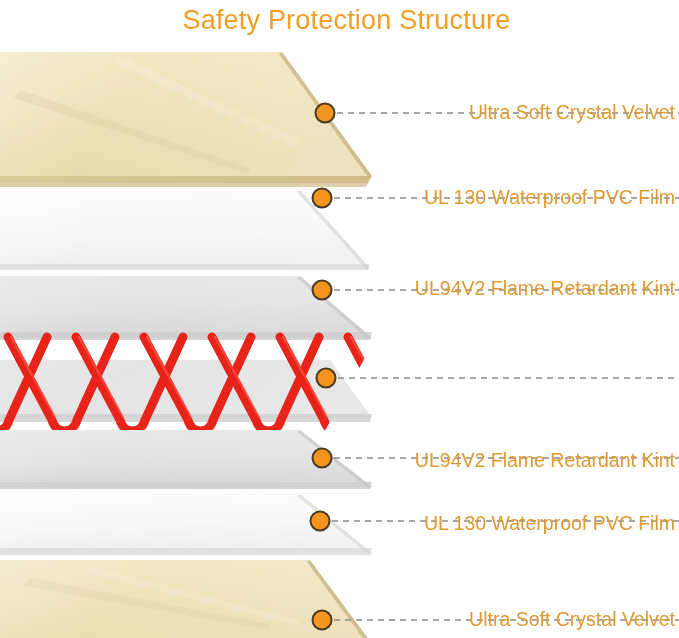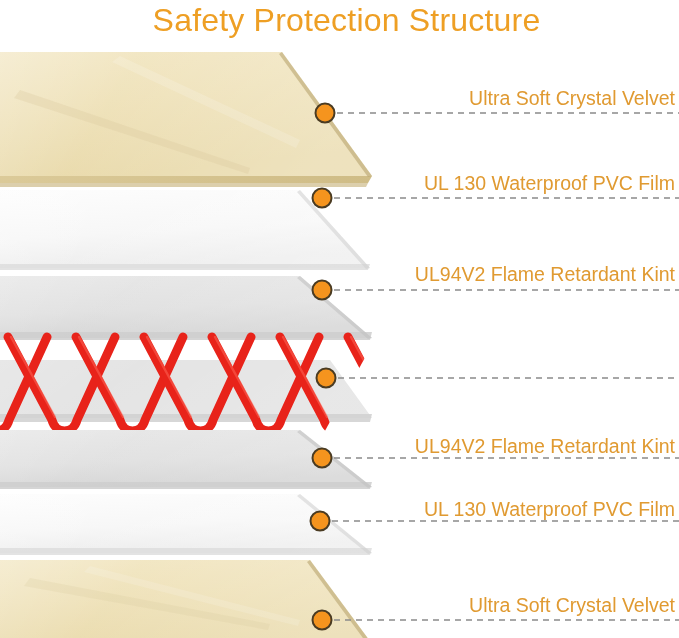--- a/index.html
+++ b/index.html
@@ -18,21 +18,21 @@
     background: #ffffff;
   }
 
   
   #title {
     position: absolute;
     left: 0;
     top: 0;
     width: 679px;
     text-align: center;
-    font-size: 32px;
+    font-size: 27px;
     font-weight: 400;
     letter-spacing: 0.2px;
     color: #EE9F24;
     line-height: 40px;
     white-space: nowrap;
     padding-left: 14px;
     box-sizing: border-box;
   }
 
   
@@ -46,20 +46,21 @@
 
   
   .label {
     position: absolute;
     right: 4px;
     font-size: 19.5px;
     color: #E09A31;
     white-space: nowrap;
     text-align: right;
     line-height: 24px;
+    margin-top: 14px;
   }
 </style>
 </head>
 <body>
 
 <div id="stage">
 
   <div id="title">Safety Protection Structure</div>
 
   <svg id="art" viewBox="0 0 679 638">

